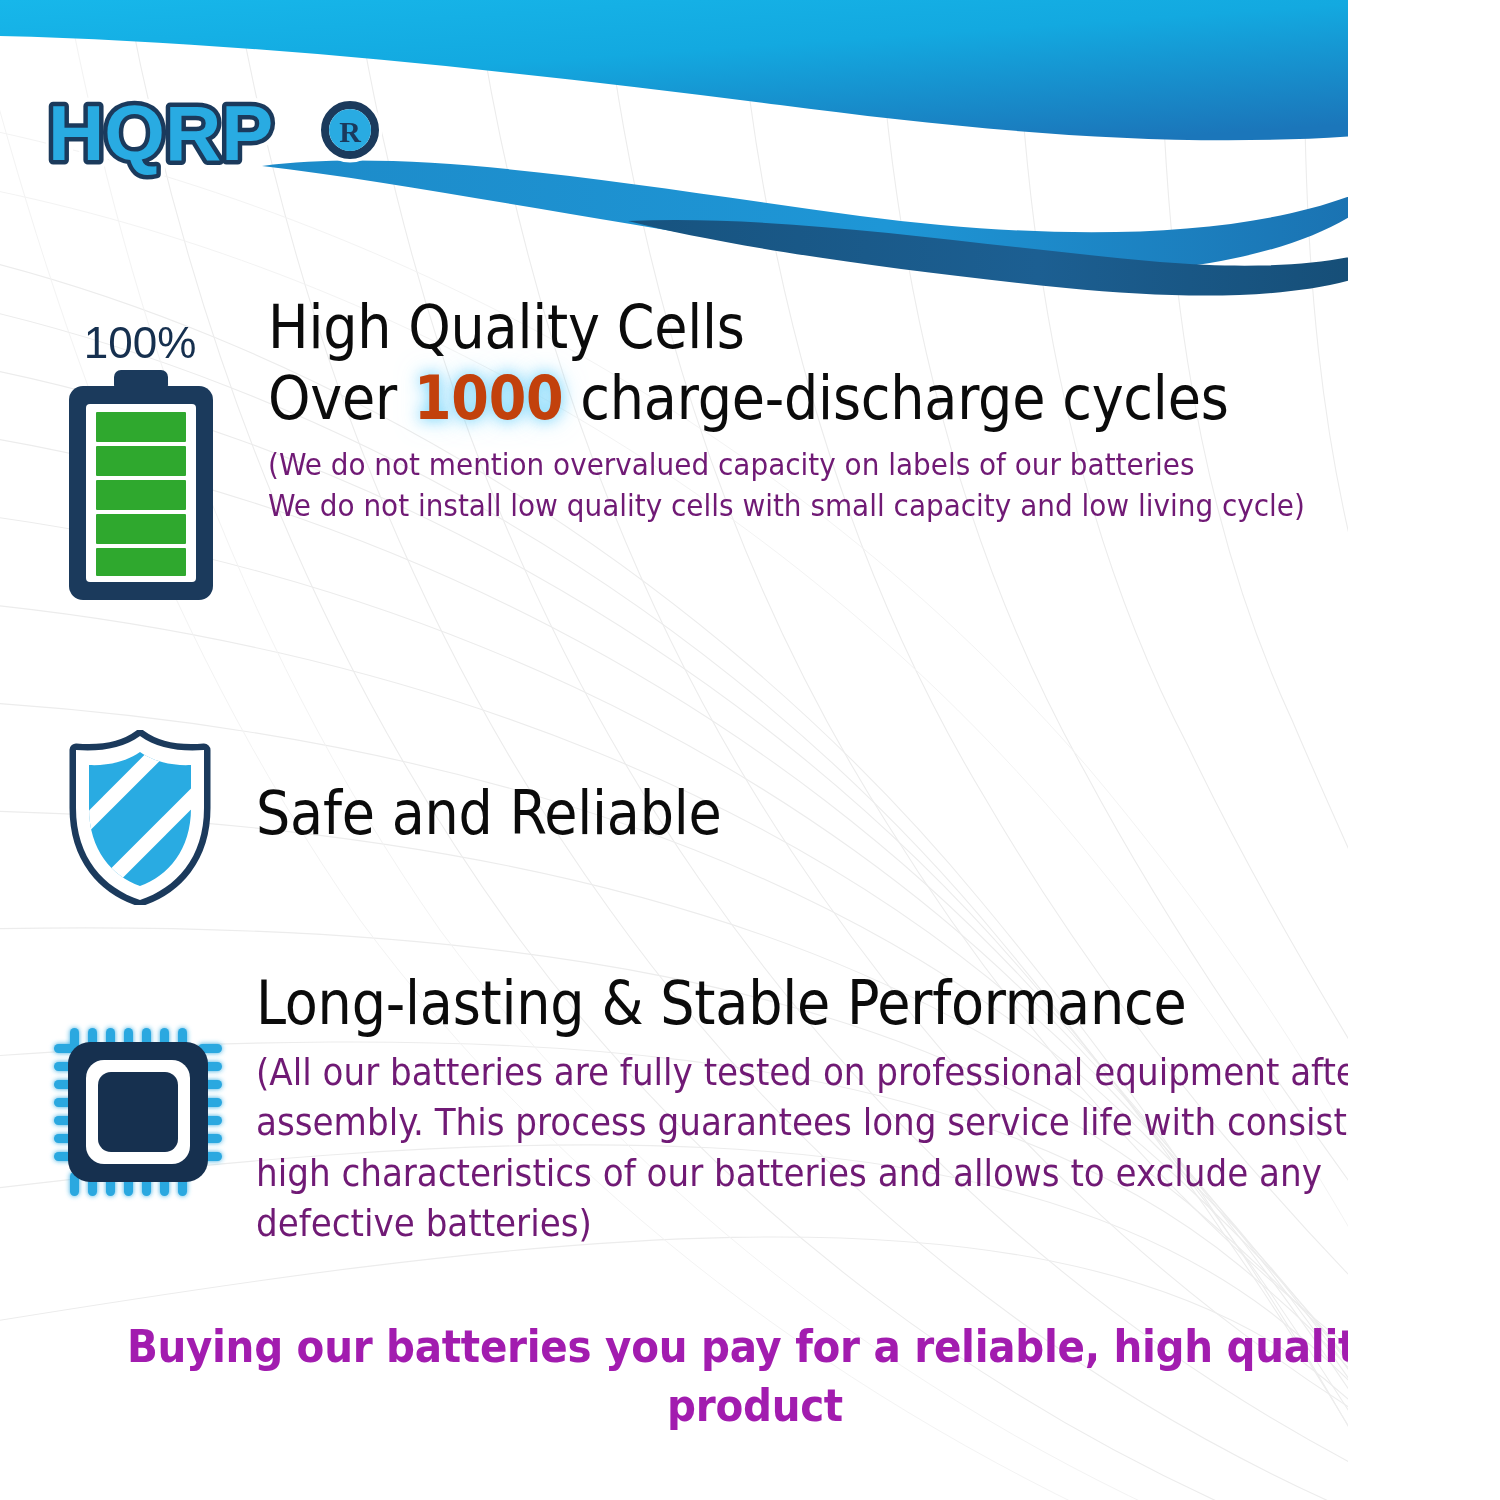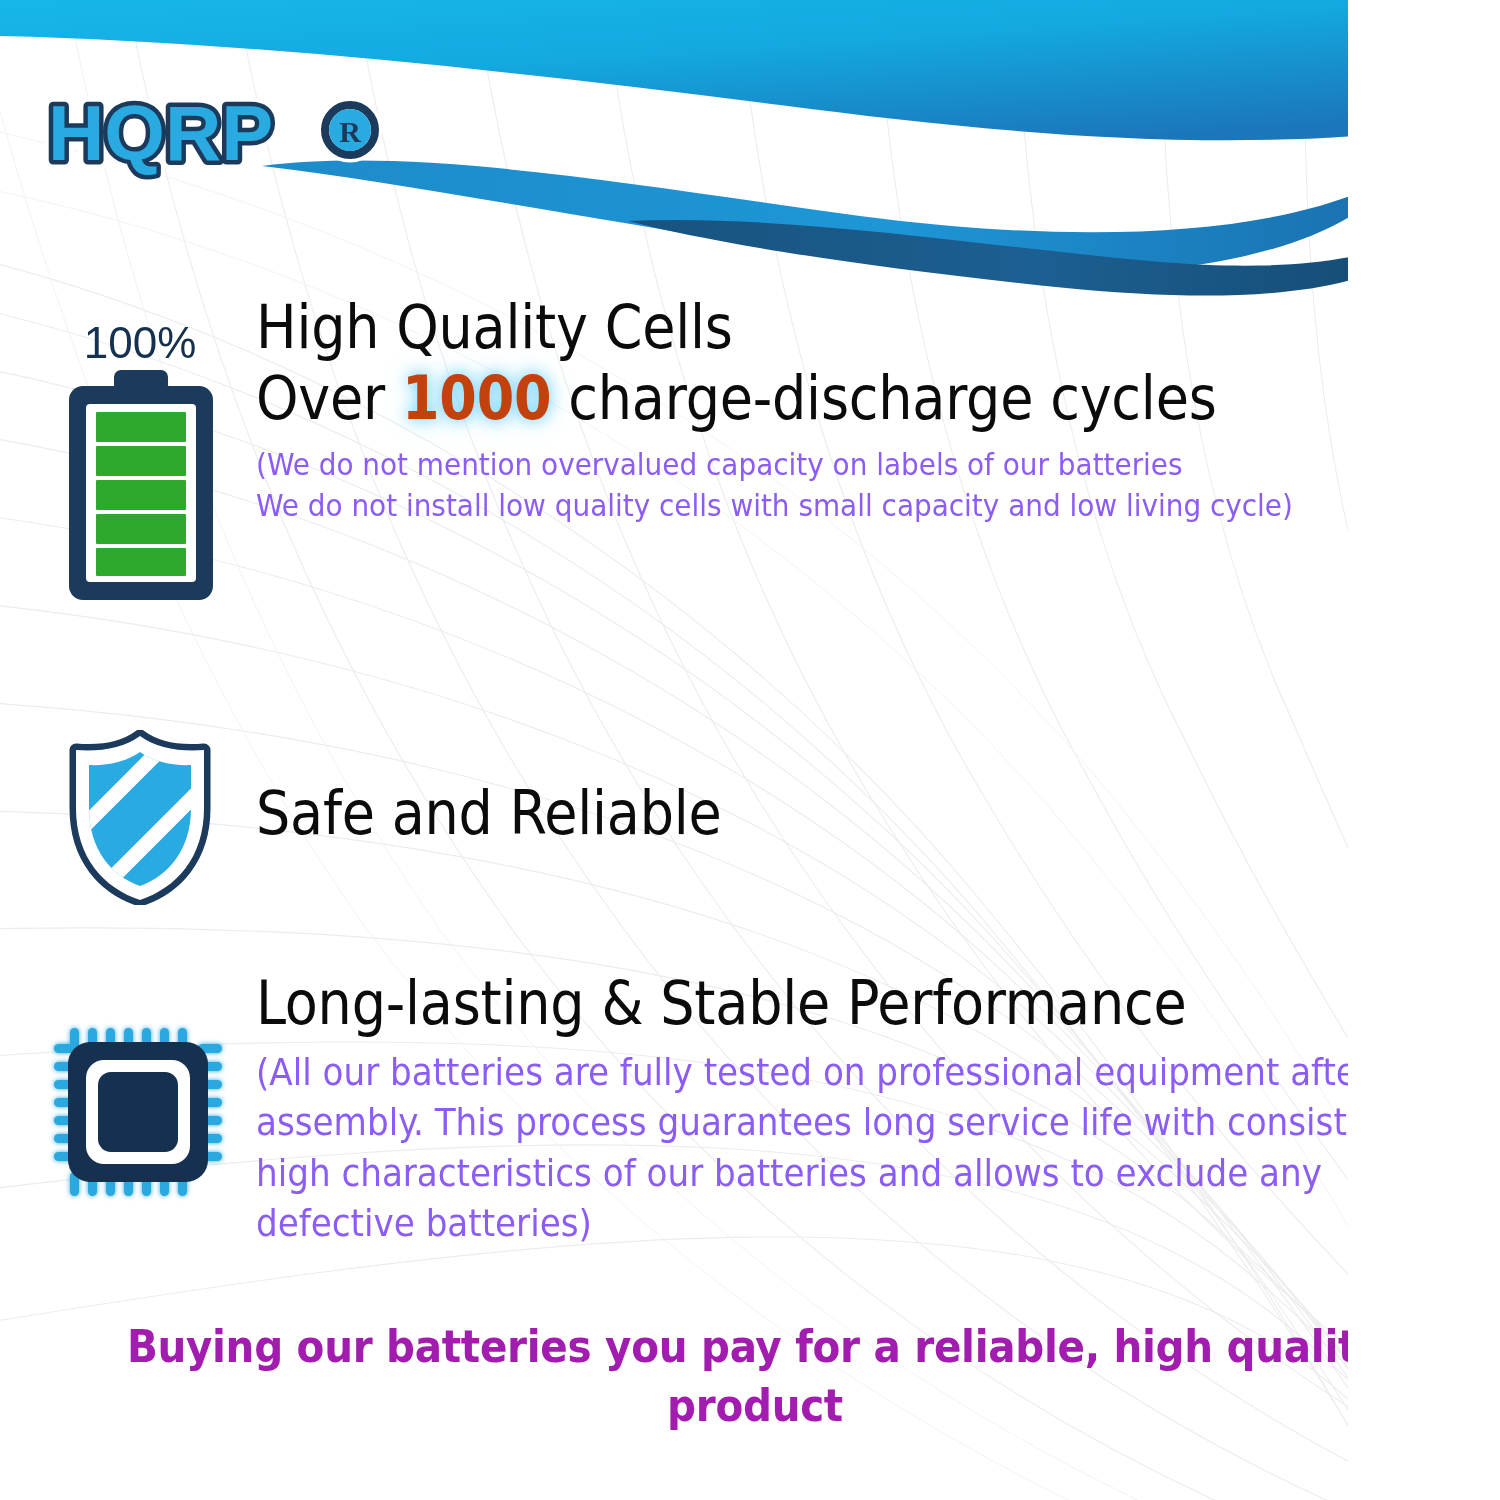--- a/index.html
+++ b/index.html
@@ -18,21 +18,21 @@
   
   .header-wave{position:absolute;left:0;top:0;width:1500px;height:300px;}
 
   
   .logo{position:absolute;left:46px;top:88px;width:360px;height:100px;}
 
   .icon-battery{position:absolute;left:58px;top:312px;width:165px;height:295px;}
   .icon-shield{position:absolute;left:60px;top:730px;width:160px;height:175px;}
   .icon-chip{position:absolute;left:48px;top:1022px;width:180px;height:180px;}
 
-  .blk-cells{position:absolute;left:256px;top:292px;width:1230px;}
+  .blk-cells{position:absolute;left:268px;top:292px;width:1230px;}
   .blk-safe{position:absolute;left:256px;top:778px;width:1100px;}
   .blk-perf{position:absolute;left:256px;top:968px;width:1215px;}
   .blk-footer{position:absolute;left:40px;top:1318px;width:1430px;text-align:center;}
 
   .h1{
     font-family:"Liberation Sans Narrow","DejaVu Sans Condensed","Liberation Sans",sans-serif;
     font-stretch:condensed;
     font-size:60px;
     font-weight:300;
     color:#0b0b0b;
@@ -43,21 +43,21 @@
   .h1 .hl{
     font-weight:700;
     color:#c2410c;
     text-shadow:0 0 14px rgba(110,210,250,.95),0 0 26px rgba(150,225,255,.7);
   }
   .note{
     font-family:"Liberation Sans Narrow","DejaVu Sans Condensed","Liberation Sans",sans-serif;
     font-stretch:condensed;
     font-size:31px;
     font-weight:300;
-    color:#8b5cf6;
+    color:#701a75;
     line-height:1.34;
     white-space:pre-line;
   }
   .foot-line{
     font-family:"Liberation Sans Narrow","DejaVu Sans Condensed","Liberation Sans",sans-serif;
     font-stretch:condensed;
     font-size:45px;
     font-weight:700;
     color:#a21caf;
     line-height:1.30;

